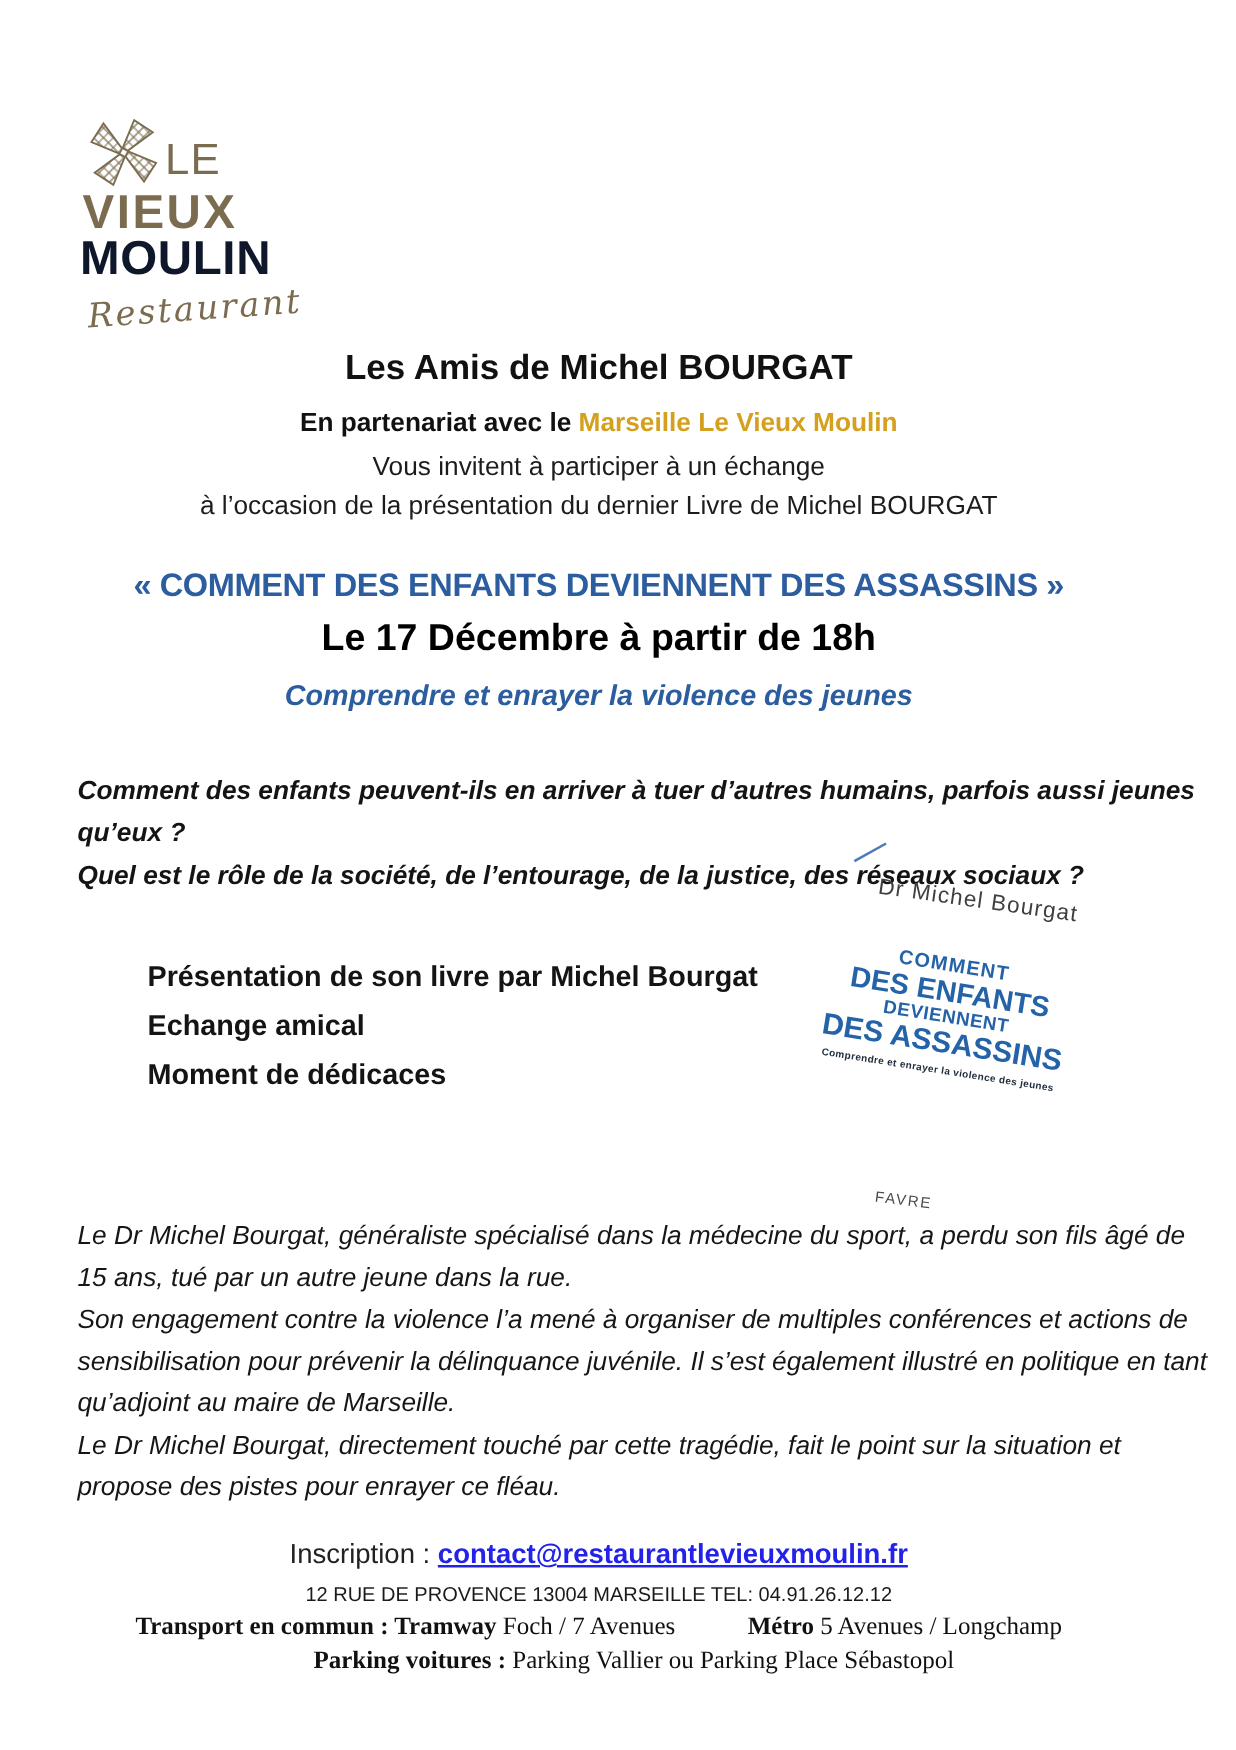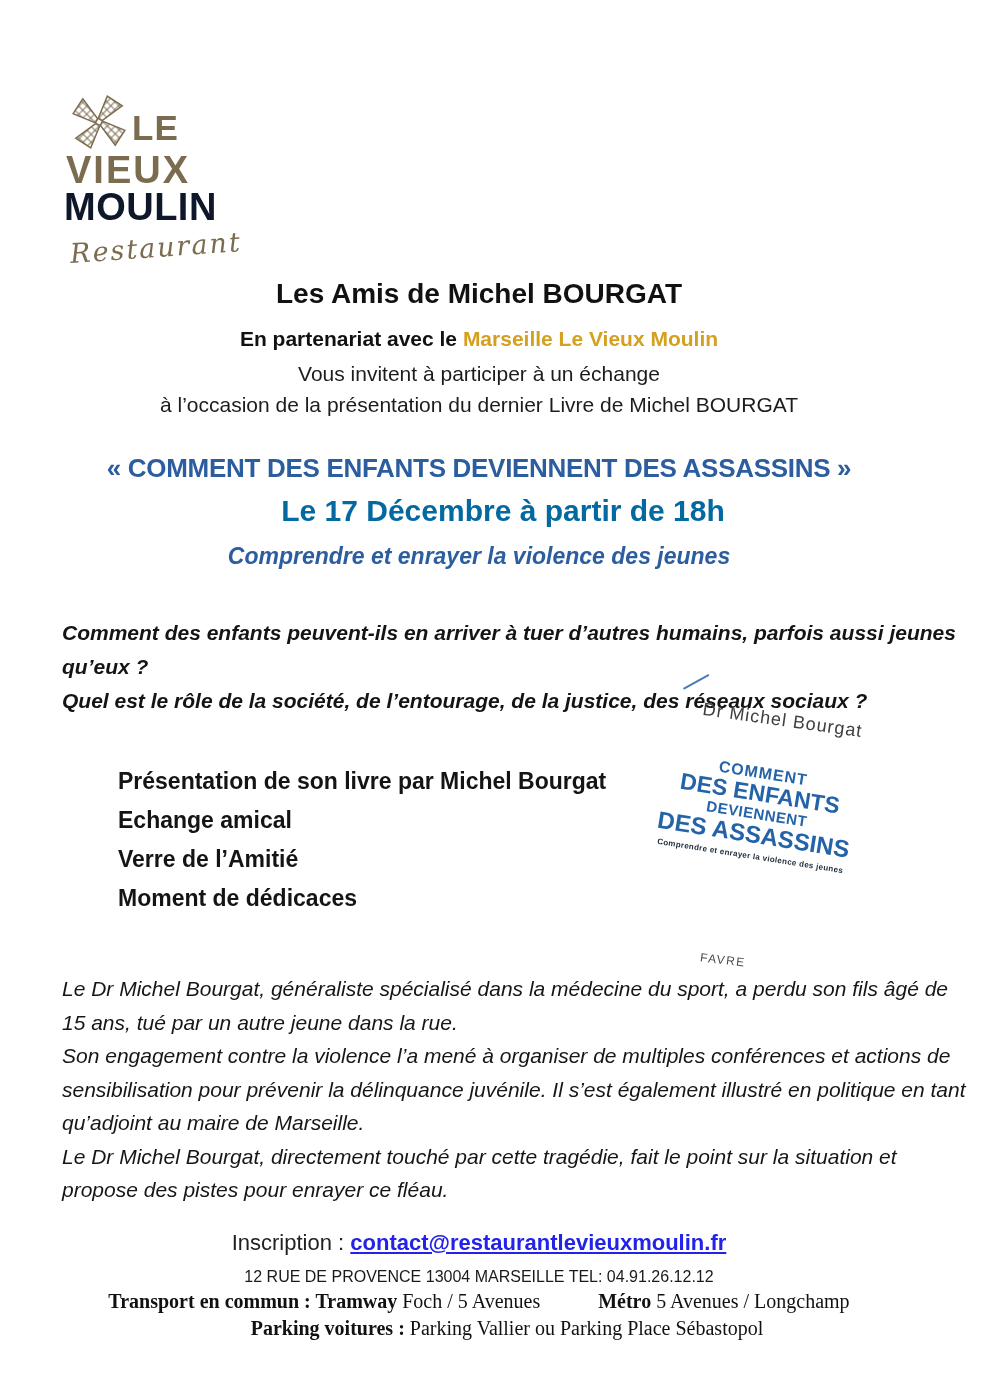--- a/index.html
+++ b/index.html
@@ -4,36 +4,36 @@
 <style>
   html,body{margin:0;padding:0;background:#ffffff;}
   .page{
     position:relative;width:989px;height:1400px;background:#ffffff;
     font-family:"Liberation Sans",sans-serif;color:#1c1c1c;overflow:hidden;
   }
   .abs{position:absolute;}
   .center{left:0;width:958px;text-align:center;}
 
   
-  .logo-le{top:108px;left:132px;font-size:35px;font-weight:700;color:#7b6c50;letter-spacing:1px;}
+  .logo-le{top:108px;left:132px;font-size:35px;font-weight:400;color:#7b6c50;letter-spacing:1px;}
   .logo-vieux{top:149px;left:66px;font-size:38px;font-weight:700;color:#7b6c50;letter-spacing:2px;}
   .logo-moulin{top:186px;left:64px;font-size:38px;font-weight:700;color:#0f172a;letter-spacing:0.5px;}
   .logo-script{top:232px;left:70px;font-family:"DejaVu Serif",serif;font-style:italic;
     font-size:27px;color:#7b6c50;transform:rotate(-4deg);letter-spacing:2px;}
 
   
   .title{top:278px;font-size:28px;font-weight:700;color:#111;}
   .partnership{top:327px;font-size:21px;font-weight:700;color:#111;}
   .partnership .brand{color:#d4a01e;}
   .invite1{top:362px;font-size:21px;color:#1c1c1c;}
   .invite2{top:393px;font-size:21px;color:#1c1c1c;}
 
   
   .book-heading{top:453px;font-size:26px;font-weight:700;color:#2b5d9f;letter-spacing:-0.3px;}
-  .date-line{top:494px;font-size:30px;font-weight:700;color:#0369a1;margin-left:24px;}
+  .date-line{top:494px;font-size:30px;font-weight:700;color:#000000;}
   .tagline{top:543px;font-size:23px;font-weight:700;font-style:italic;color:#2b5d9f;}
 
   
   .questions{top:616px;left:62px;width:910px;font-size:21px;font-weight:700;
     font-style:italic;line-height:34px;color:#141414;}
   .questions p{margin:0;}
 
   
   .pen-stroke{top:688px;left:683px;width:29px;height:0;border-top:2px solid #4a7ab8;
     transform:rotate(-29deg);transform-origin:left top;}
@@ -107,21 +107,20 @@
 
   <div class="abs questions">
     <p>Comment des enfants peuvent-ils en arriver à tuer d’autres humains, parfois aussi jeunes qu’eux ?</p>
     <p>Quel est le rôle de la société, de l’entourage, de la justice, des réseaux sociaux ?</p>
   </div>
   <div class="abs pen-stroke"></div>
 
   <div class="abs program">
     <div>Présentation de son livre par Michel Bourgat</div>
     <div>Echange amical</div>
-    <div>Verre de l’Amitié</div>
     <div>Moment de dédicaces</div>
   </div>
 
   <div class="abs book-author">Dr Michel Bourgat</div>
   <div class="abs book-cover">
     <div class="bc-l1">COMMENT</div>
     <div class="bc-l2">DES ENFANTS</div>
     <div class="bc-l3">DEVIENNENT</div>
     <div class="bc-l4">DES ASSASSINS</div>
     <div class="bc-sub">Comprendre et enrayer la violence des jeunes</div>
@@ -132,19 +131,19 @@
     <p>Le Dr Michel Bourgat, généraliste spécialisé dans la médecine du sport, a perdu son fils âgé de 15 ans, tué par un autre jeune dans la rue.</p>
     <p>Son engagement contre la violence l’a mené à organiser de multiples conférences et actions de sensibilisation pour prévenir la délinquance juvénile. Il s’est également illustré en politique en tant qu’adjoint au maire de Marseille.</p>
     <p>Le Dr Michel Bourgat, directement touché par cette tragédie, fait le point sur la situation et propose des pistes pour enrayer ce fléau.</p>
   </div>
 
   <div class="abs center inscription">
     <span>Inscription : </span><a href="#">contact@restaurantlevieuxmoulin.fr</a>
   </div>
   <div class="abs center address">12 RUE DE PROVENCE 13004 MARSEILLE TEL: 04.91.26.12.12</div>
   <div class="abs center transport">
-    <b>Transport en commun : </b><b>Tramway</b><span> Foch / 5 Avenues</span><span class="gap"></span><b>Métro</b><span> 5 Avenues / Longchamp</span>
+    <b>Transport en commun : </b><b>Tramway</b><span> Foch / 7 Avenues</span><span class="gap"></span><b>Métro</b><span> 5 Avenues / Longchamp</span>
   </div>
   <div class="abs center parking">
     <b>Parking voitures : </b><span>Parking Vallier ou Parking Place Sébastopol</span>
   </div>
 
 </div>
 
 </body></html>

